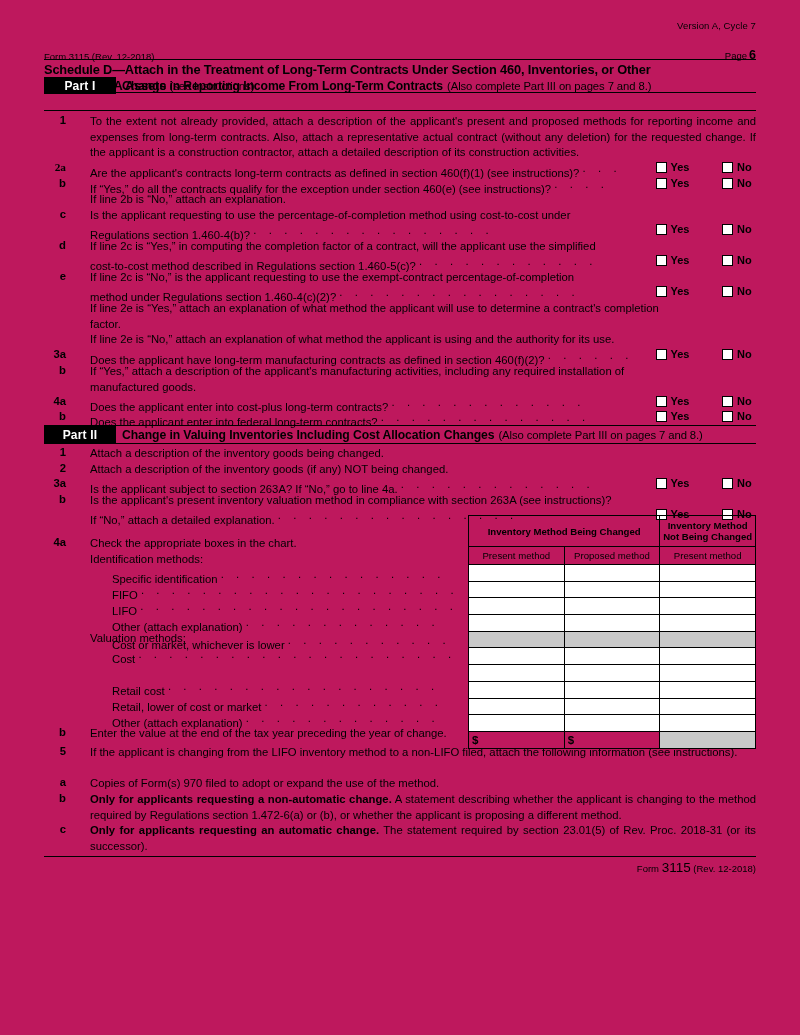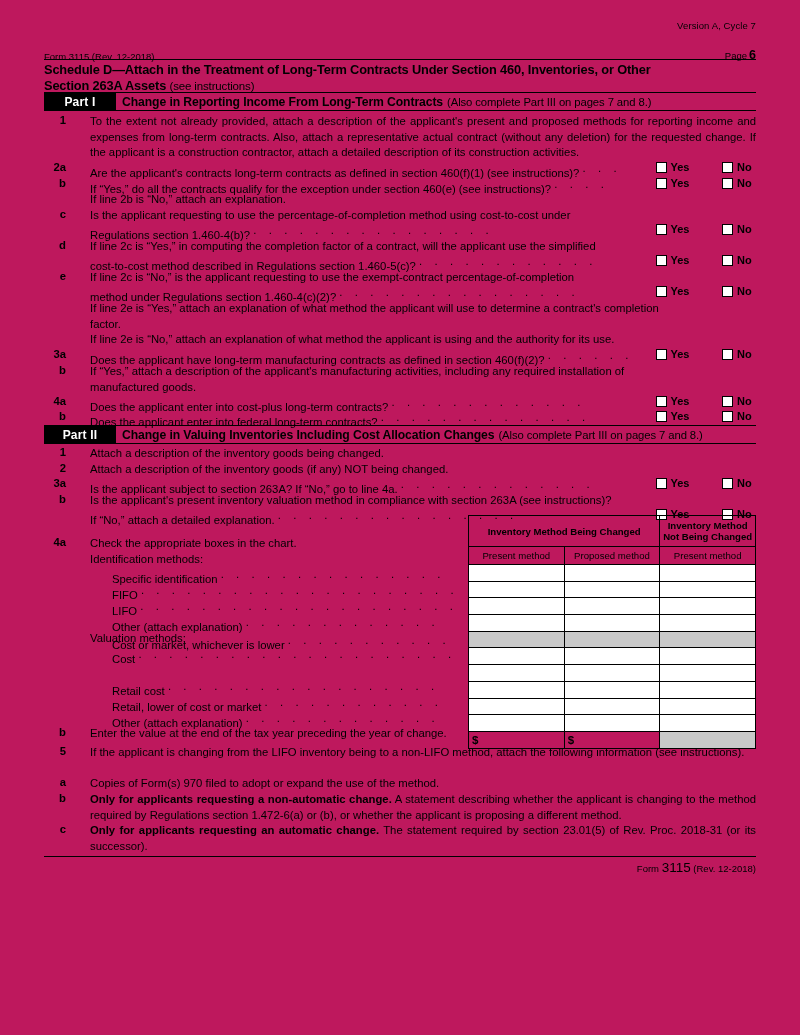--- a/index.html
+++ b/index.html
@@ -232,33 +232,33 @@
 
     <div class="sched-title">
       <div>Schedule D—Attach in the Treatment of Long-Term Contracts Under Section 460, Inventories, or Other</div>
       <div>
         <span>Section 263A Assets</span>
         <span class="light">(see instructions)</span>
       </div>
     </div>
 
     <div class="rule-thin" style="top:92px;"></div>
-    <div class="part-bar" style="top:93px;">
+    <div class="part-bar" style="top:77px;">
       <div class="part-tag">Part I</div>
       <div class="part-title">
         <span>Change in Reporting Income From Long-Term Contracts</span>
         <span class="light">(Also complete Part III on pages 7 and 8.)</span>
       </div>
     </div>
     <div class="rule-thin" style="top:110px;"></div>
 
     <div class="lbl" style="top:114px;left:0;">1</div>
     <div class="txt just" style="top:114px;width:666px;">To the extent not already provided, attach a description of the applicant's present and proposed methods for reporting income and expenses from long-term contracts. Also, attach a representative actual contract (without any deletion) for the requested change. If the applicant is a construction contractor, attach a detailed description of its  construction activities.</div>
 
-    <div class="lbl" style="top:161px;left:0;">2a</div>
+    <div class="lbl" style="top:161px;left:0;font-family:Liberation Serif, serif;">2a</div>
     <div class="txt" style="top:161px;">
       <span>Are the applicant's contracts long-term contracts as defined in section 460(f)(1) (see instructions)?</span>
       <span class="dots">. . .</span>
     </div>
     <div class="yn" style="top:161px;left:612px;">
       <span class="yes-part">
           <span class="cbx"></span>
           <span>Yes</span>
         </span>
       <span class="no-part">
@@ -548,21 +548,21 @@
     </div>
     <div class="txt" style="top:711px;left:68px;">
       <span>Other (attach explanation)</span>
       <span class="dots">. . . . . . . . . . . . .</span>
     </div>
 
     <div class="lbl" style="top:726px;left:0;">b</div>
     <div class="txt" style="top:726px;">Enter the value at the end of the tax year preceding the year of change.</div>
 
     <div class="lbl" style="top:745px;left:0;">5</div>
-    <div class="txt just" style="top:745px;width:666px;">If the applicant is changing from the LIFO inventory being to a non-LIFO method, attach the following information (see instructions).</div>
+    <div class="txt just" style="top:745px;width:666px;">If the applicant is changing from the LIFO inventory method to a non-LIFO filed, attach the following information (see instructions).</div>
 
     <div class="lbl" style="top:776px;left:0;">a</div>
     <div class="txt" style="top:776px;">Copies of Form(s) 970 filed to adopt or expand the use of the method.</div>
 
     <div class="lbl" style="top:792px;left:0;">b</div>
     <div class="txt just" style="top:792px;width:666px;">
       <b>Only for applicants requesting a non-automatic change.</b><span> A statement describing whether the applicant is changing to the method required by Regulations section 1.472-6(a) or (b), or whether the applicant is proposing a different method.</span>
     </div>
 
     <div class="lbl" style="top:823px;left:0;">c</div>

